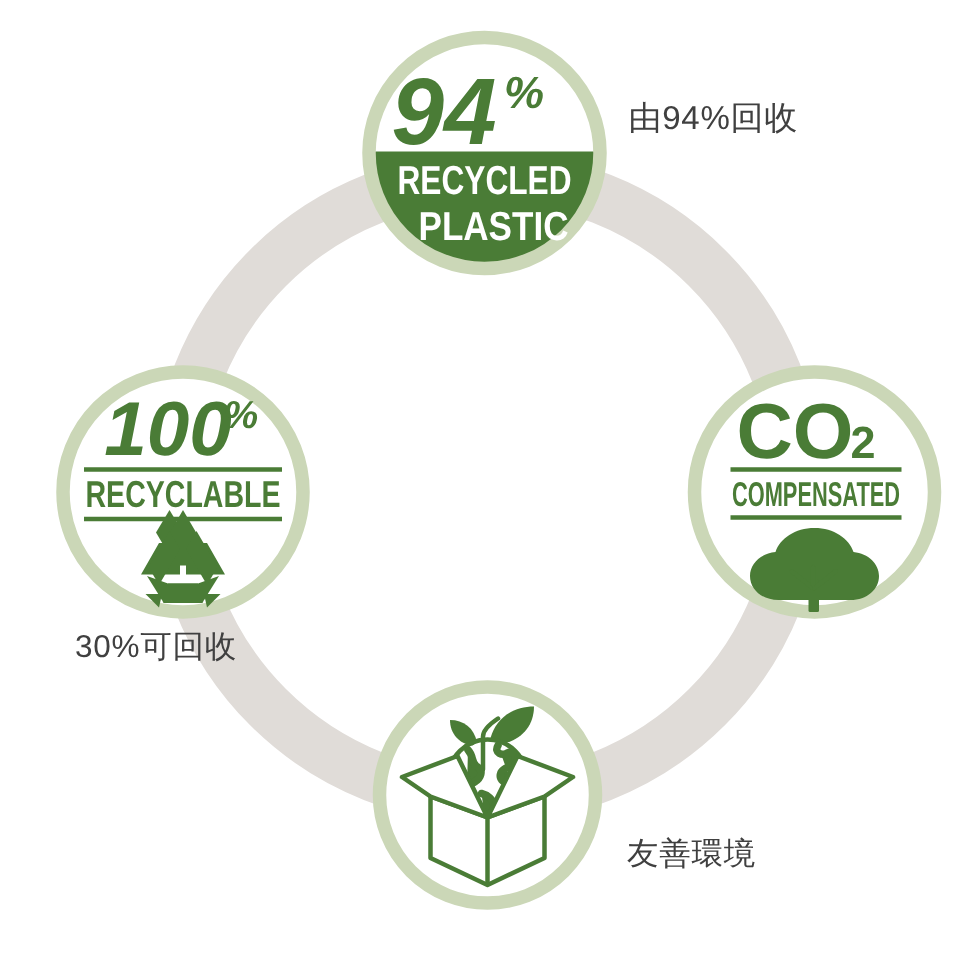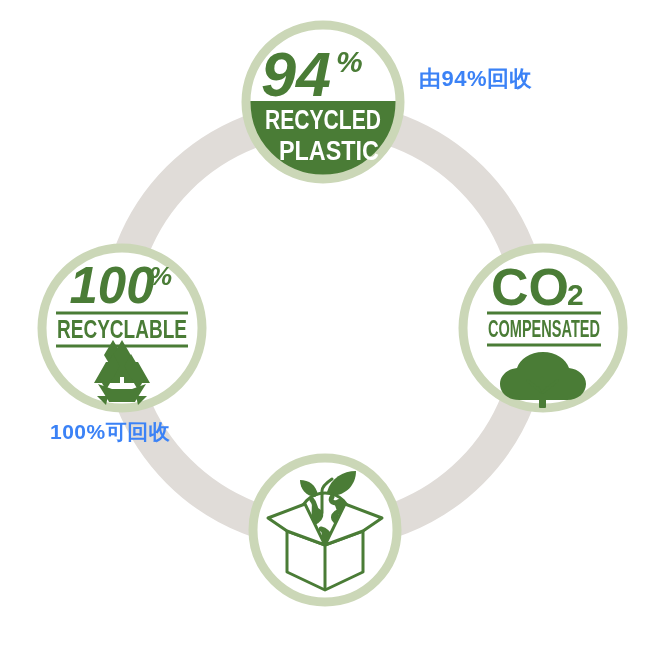--- a/index.html
+++ b/index.html
@@ -20,22 +20,22 @@
   }
   #stage svg.layer {
     position: absolute;
     top: 0;
     left: 0;
     width: 650px;
     height: 650px;
   }
   .cn-label {
     position: absolute;
-    color: #3b82f6;
-    font-weight: bold;
+    color: #404040;
+    font-weight: normal;
     font-family: "Liberation Sans", "DejaVu Sans", sans-serif;
     letter-spacing: 0.5px;
     white-space: pre;
     line-height: 1.22;
   }
   #label-recycled-plastic {
     left: 419px;
     top: 66px;
     font-size: 22px;
   }
@@ -160,17 +160,18 @@
       <path d="M325 545 L325 590" stroke="#4a7c36" stroke-width="3"></path>
 
       <path d="M287 531 L268 518 L305 504 L325 545 Z" fill="#ffffff" stroke="#4a7c36" stroke-width="3" stroke-linejoin="round"></path>
 
       <path d="M363 531 L382 518 L345 504 L325 545 Z" fill="#ffffff" stroke="#4a7c36" stroke-width="3" stroke-linejoin="round"></path>
     </g>
   </svg>
 
   <div class="cn-label" id="label-recycled-plastic"><span>由94%回收</span><br></div>
 
-  <div class="cn-label" id="label-recyclable">100%可回收</div>
+  <div class="cn-label" id="label-recyclable">30%可回收</div>
 
 
+  <div class="cn-label" id="label-eco-friendly">友善環境</div>
 
 </div>
 
 </body></html>

